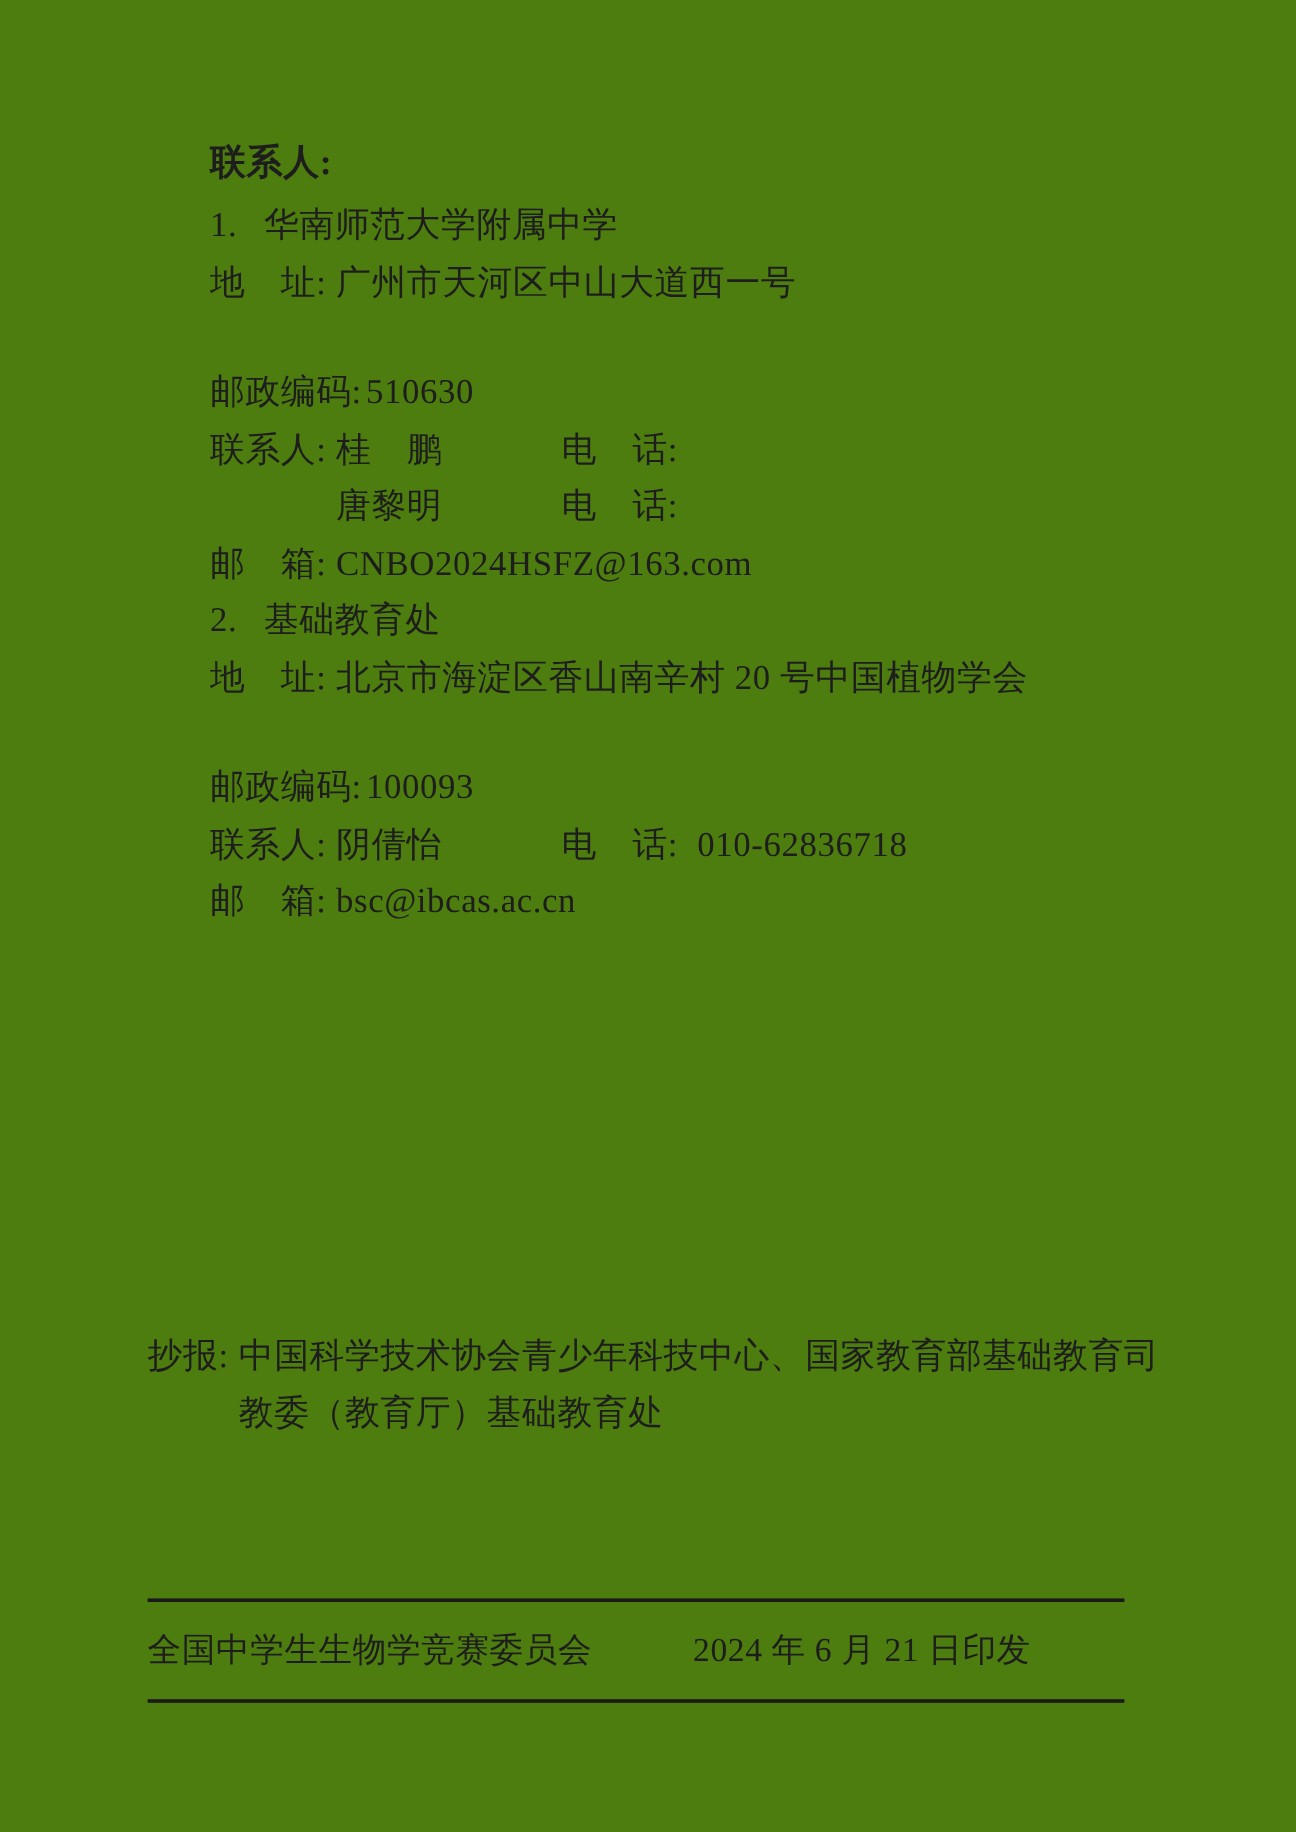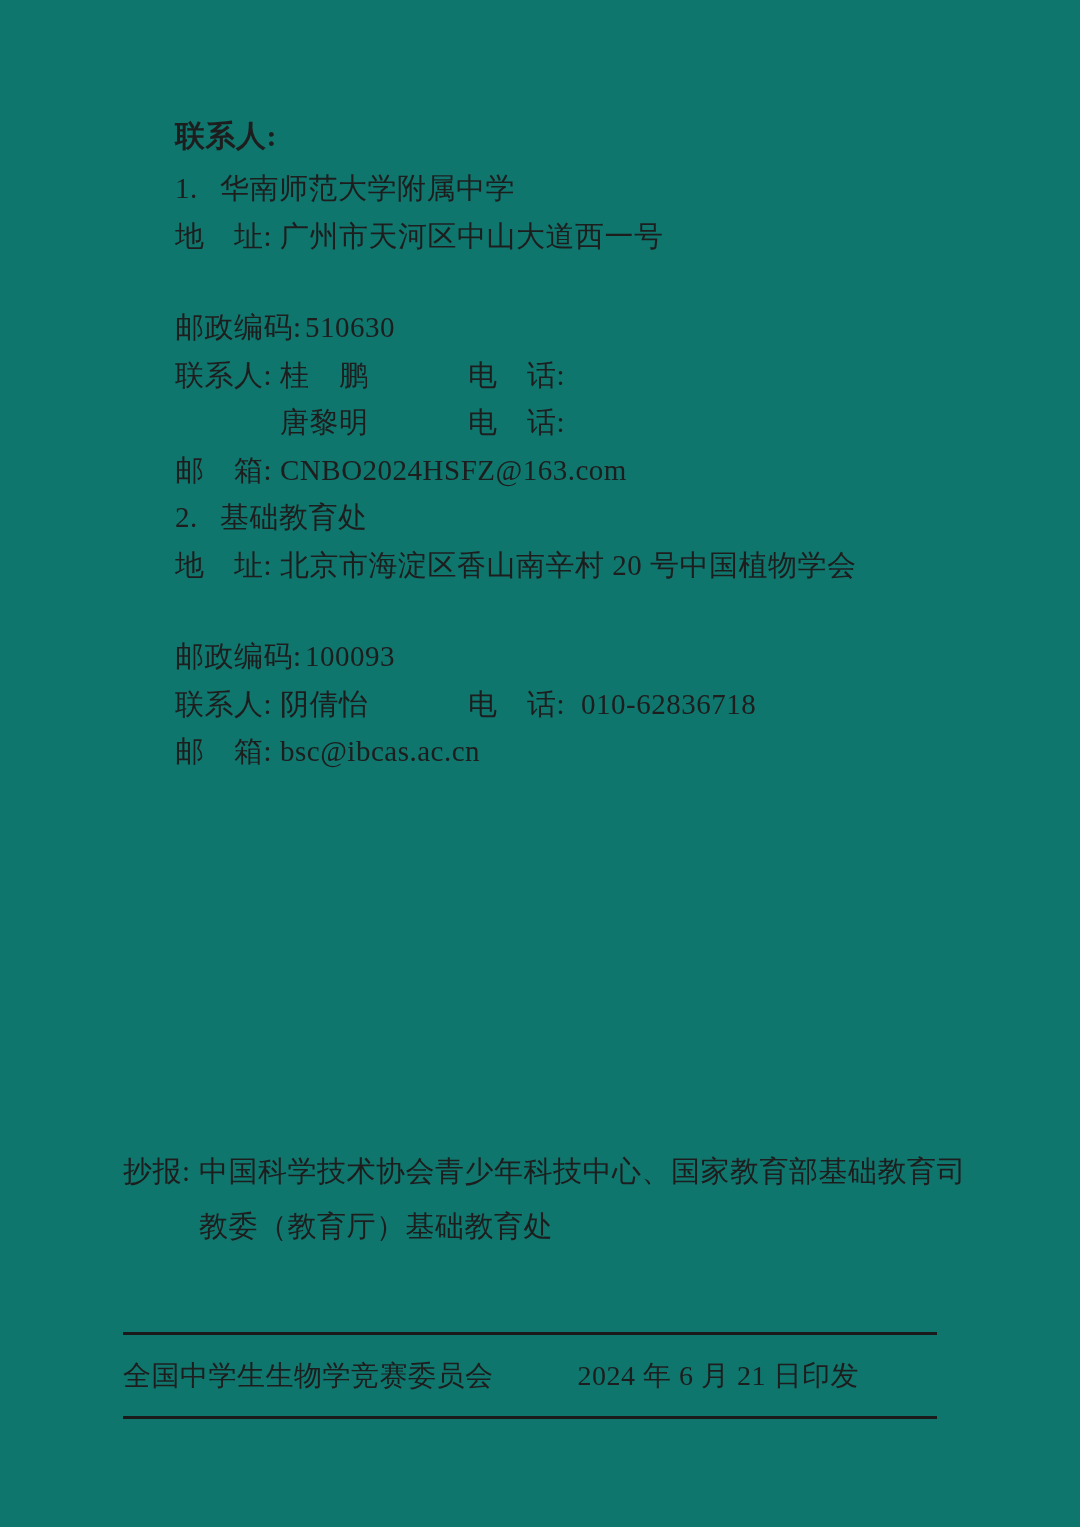--- a/index.html
+++ b/index.html
@@ -5,21 +5,21 @@
   * { margin: 0; padding: 0; box-sizing: border-box; }
   html, body { width: 1080px; height: 1527px; }
   body {
     background: #f4f4f4;
     font-family: "Liberation Serif", "DejaVu Serif", serif;
   }
   .page {
     position: relative;
     width: 1080px;
     height: 1527px;
-    background: #0f766e;
+    background: #4d7c0f;
     color: #1d1d1d;
     overflow: hidden;
   }
 
   
   .contacts-block {
     position: absolute;
     top: 112px;
     left: 175px;
     right: 80px;
@@ -53,21 +53,21 @@
     right: 60px;
     font-size: 29px;
     letter-spacing: 0.5px;
   }
   .cc-row {
     display: flex;
     align-items: baseline;
     line-height: 48px;
     white-space: nowrap;
   }
-  .cc-lbl { display: inline-block; width: 76px; flex: 0 0 76px; margin-top: 41px; }
+  .cc-lbl { display: inline-block; width: 76px; flex: 0 0 76px; }
 
   
   .footer-block {
     position: absolute;
     top: 1332px;
     left: 123px;
     width: 814px;
     border-top: 3px solid #1a1a1a;
     border-bottom: 3px solid #1a1a1a;
   }

